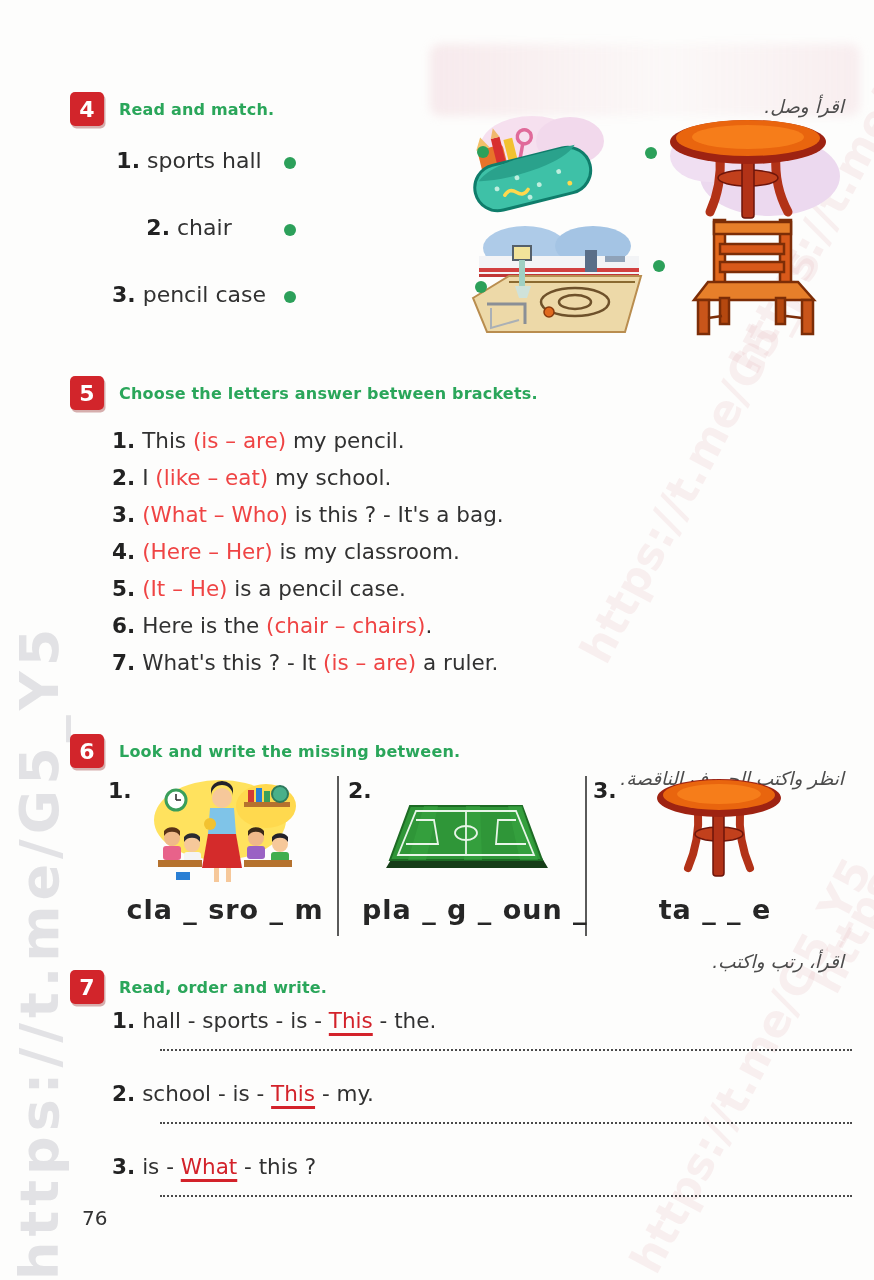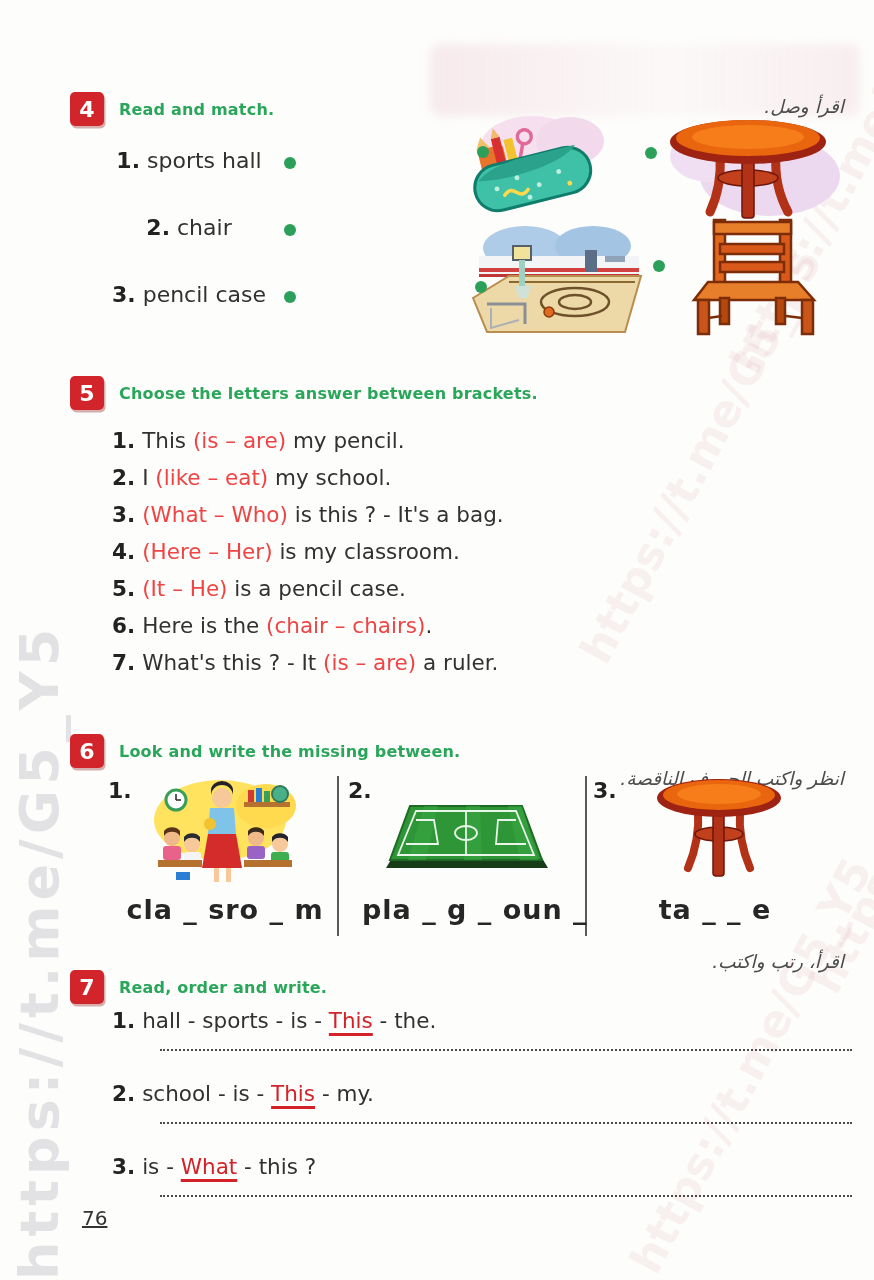--- a/index.html
+++ b/index.html
@@ -35,21 +35,21 @@
   .choose-list{position:absolute;left:112px;top:428px;width:740px;}
   .choose-row{font-size:21.5px;margin-bottom:12px;white-space:nowrap;}
   
   .vline{position:absolute;width:2px;background:#5a5a5a;}
   .col-num{position:absolute;font-weight:bold;font-size:22px;color:#222;}
   .word{position:absolute;font-size:27px;color:#262626;text-align:center;letter-spacing:1px;white-space:nowrap;font-weight:bold;}
   
   .order-list{position:absolute;left:112px;top:1008px;width:742px;}
   .order-row{font-size:21.5px;white-space:nowrap;}
   .dotline{border-bottom:2px dotted #4a4a4a;margin:16px 0 30px 48px;width:692px;height:0;}
-  .pagenum{position:absolute;left:82px;top:1206px;font-size:20px;color:#333;text-decoration:underline;}
+  .pagenum{position:absolute;left:82px;top:1206px;font-size:20px;color:#333;}
 </style>
 </head>
 <body>
 
 <div class="page">
 
   <div class="noise-band"></div>
   <div class="wm-left">https://t.me/G5_Y5</div>
   <div class="wm-diag" style="left:620px;top:140px;">https://t.me/G5_Y5</div>
   <div class="wm-diag" style="left:470px;top:430px;">https://t.me/G5_Y5</div>

